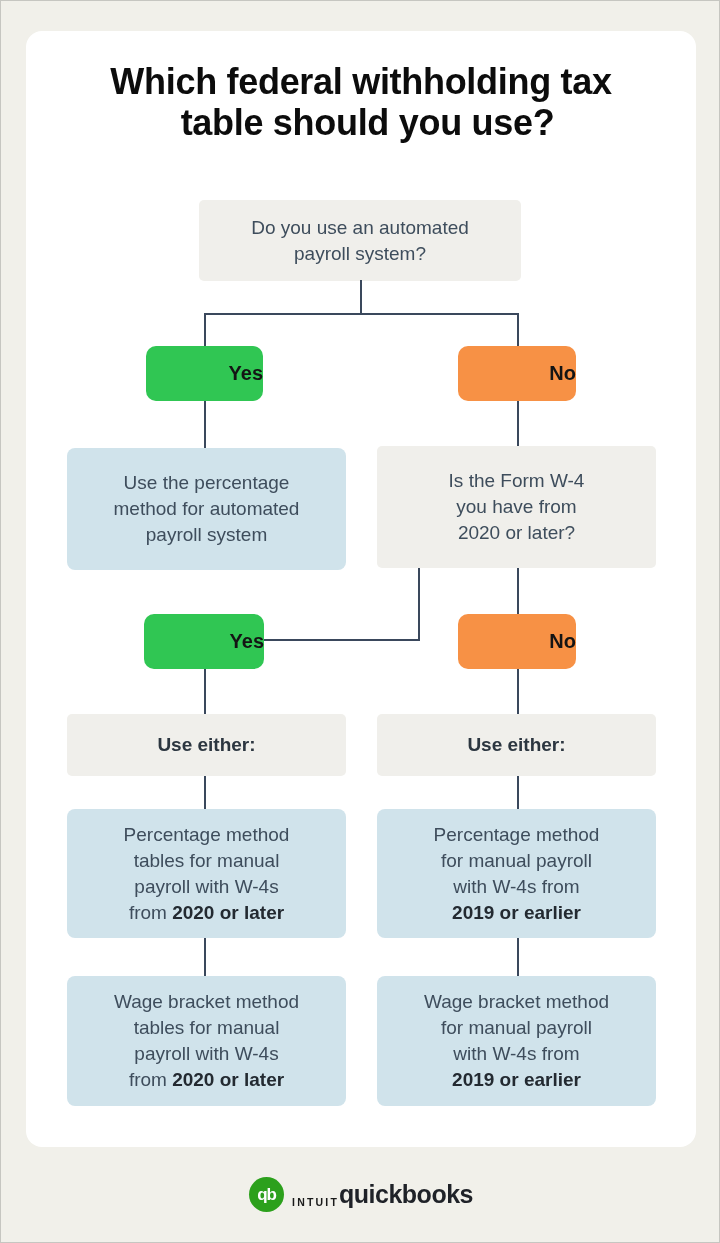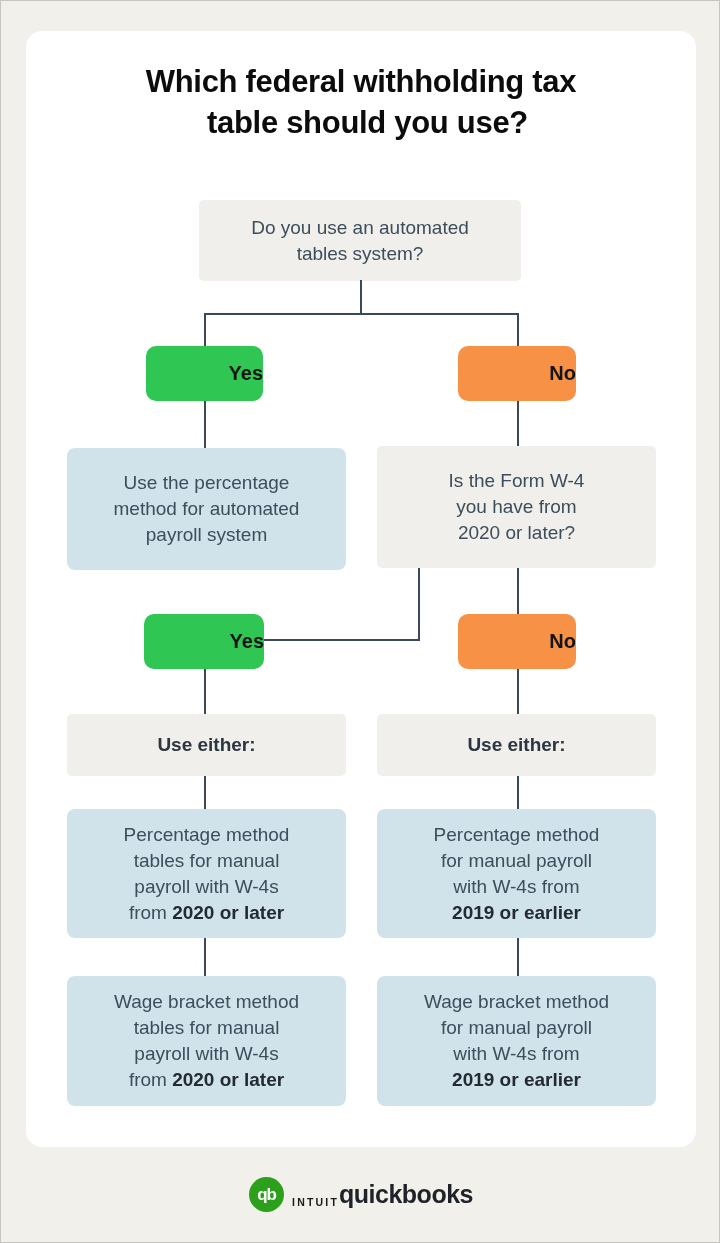--- a/index.html
+++ b/index.html
@@ -20,21 +20,21 @@
     left:25px; top:30px;
     width:670px; height:1116px;
     background:#ffffff;
     border-radius:16px;
   }
 
   .title {
     position:absolute;
     left:0; top:60px; width:720px;
     text-align:center;
-    font-size:31px; line-height:41px;
+    font-size:36px; line-height:41px;
     font-weight:700; letter-spacing:-0.3px;
     color:#0c0c0c;
   }
 
   .box {
     position:absolute;
     display:flex; flex-direction:column;
     align-items:center; justify-content:center;
     text-align:center;
     font-size:19px; line-height:26px;
@@ -89,21 +89,21 @@
 
   <div class="card"></div>
 
   <h1 class="title">
     <span class="ln" style="display:block;">Which federal withholding tax</span>
     <span class="ln" style="display:block;padding-left:13px;">table should you use?</span>
   </h1>
 
   <div class="box gray" style="left:198px; top:199px; width:322px; height:81px;">
     <span class="ln">Do you use an automated</span>
-    <span class="ln">tables system?</span>
+    <span class="ln">payroll system?</span>
   </div>
 
   <div class="line v" style="left:359px; top:279px; height:34px;"></div>
   <div class="line h" style="left:203px; top:312px; width:315px;"></div>
   <div class="line v" style="left:203px; top:312px; height:34px;"></div>
   <div class="line v" style="left:516px; top:312px; height:34px;"></div>
 
   <div class="btn green" style="left:145px; top:345px; width:117px; height:55px;">
     <span>Yes</span>
   </div>

